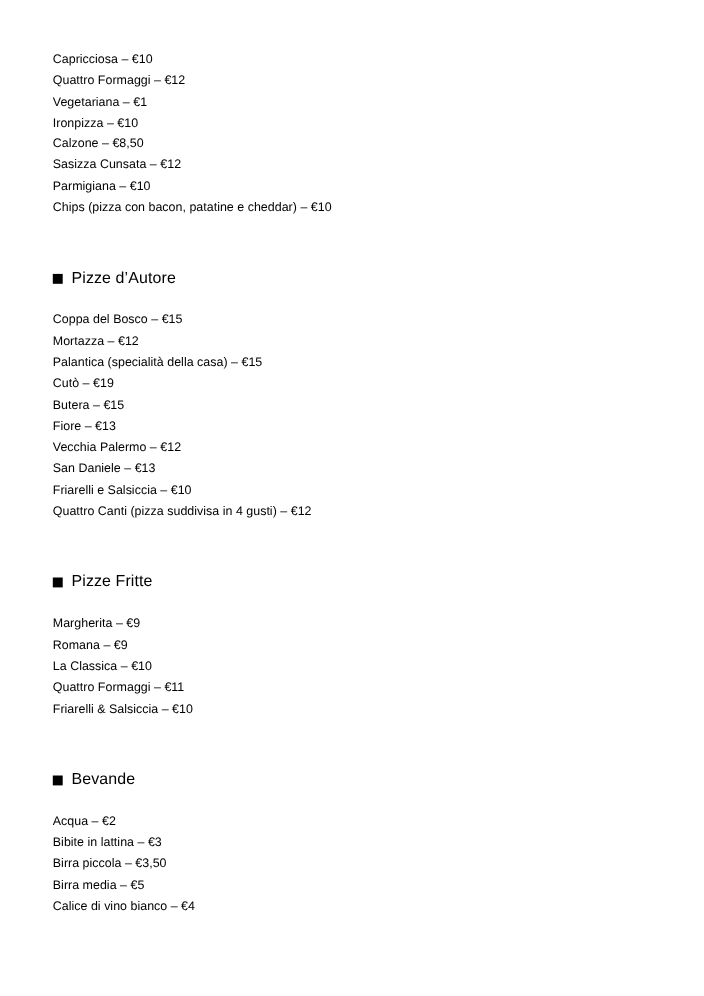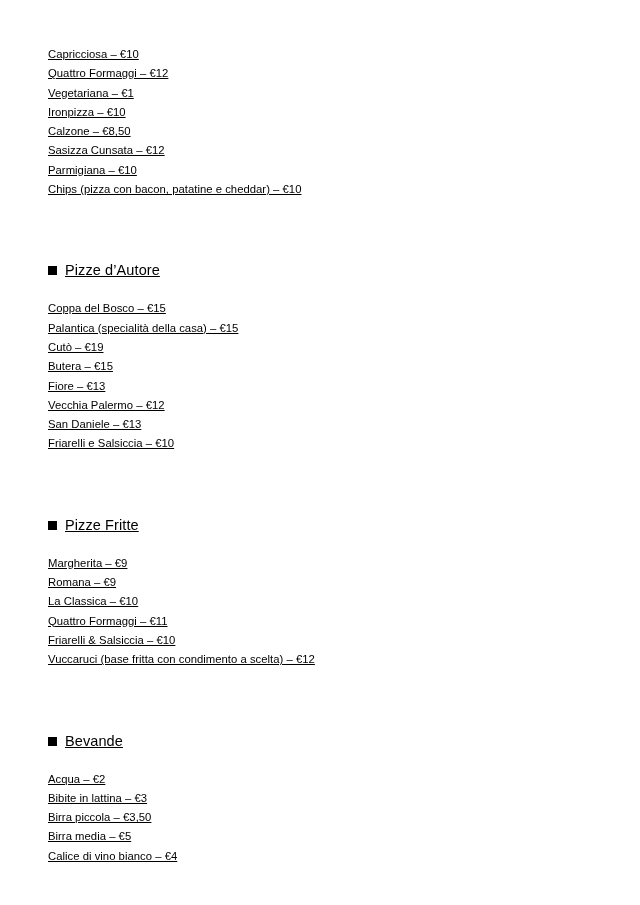--- a/index.html
+++ b/index.html
@@ -14,27 +14,26 @@
     color: #000000;
     overflow: hidden;
   }
   .page {
     position: relative;
     width: 632px;
     height: 905px;
     background: #ffffff;
     box-sizing: border-box;
     padding: 45px 40px 0 48px;
-    text-decoration: underline;
   }
   .menu-section {
     margin: 0;
   }
   .menu-section + .menu-section {
-    margin-top: 62px;
+    margin-top: 45px;
   }
   .section-heading {
     display: flex;
     align-items: center;
     font-size: 14.5px;
     line-height: 19px;
     font-weight: 400;
     color: #000000;
     margin: 0 0 19px 0;
     letter-spacing: 0.1px;
@@ -85,41 +84,42 @@
           <li class="menu-item">Chips (pizza con bacon, patatine e cheddar) – €10</li>
         </ul>
       </div>
       <div class="menu-section">
         <div class="section-heading">
           <span class="bullet-square"></span>
           <span class="section-heading-text">Pizze d’Autore</span>
         </div>
         <ul class="item-list">
           <li class="menu-item">Coppa del Bosco – €15</li>
+          <li class="menu-item">Mortazza – €12</li>
           <li class="menu-item">Palantica (specialità della casa) – €15</li>
           <li class="menu-item">Cutò – €19</li>
           <li class="menu-item">Butera – €15</li>
           <li class="menu-item">Fiore – €13</li>
           <li class="menu-item">Vecchia Palermo – €12</li>
           <li class="menu-item">San Daniele – €13</li>
           <li class="menu-item">Friarelli e Salsiccia – €10</li>
+          <li class="menu-item">Quattro Canti (pizza suddivisa in 4 gusti) – €12</li>
         </ul>
       </div>
       <div class="menu-section">
         <div class="section-heading">
           <span class="bullet-square"></span>
           <span class="section-heading-text">Pizze Fritte</span>
         </div>
         <ul class="item-list">
           <li class="menu-item">Margherita – €9</li>
           <li class="menu-item">Romana – €9</li>
           <li class="menu-item">La Classica – €10</li>
           <li class="menu-item">Quattro Formaggi – €11</li>
           <li class="menu-item">Friarelli &amp; Salsiccia – €10</li>
-          <li class="menu-item">Vuccaruci (base fritta con condimento a scelta) – €12</li>
         </ul>
       </div>
       <div class="menu-section">
         <div class="section-heading">
           <span class="bullet-square"></span>
           <span class="section-heading-text">Bevande</span>
         </div>
         <ul class="item-list">
           <li class="menu-item">Acqua – €2</li>
           <li class="menu-item">Bibite in lattina – €3</li>

